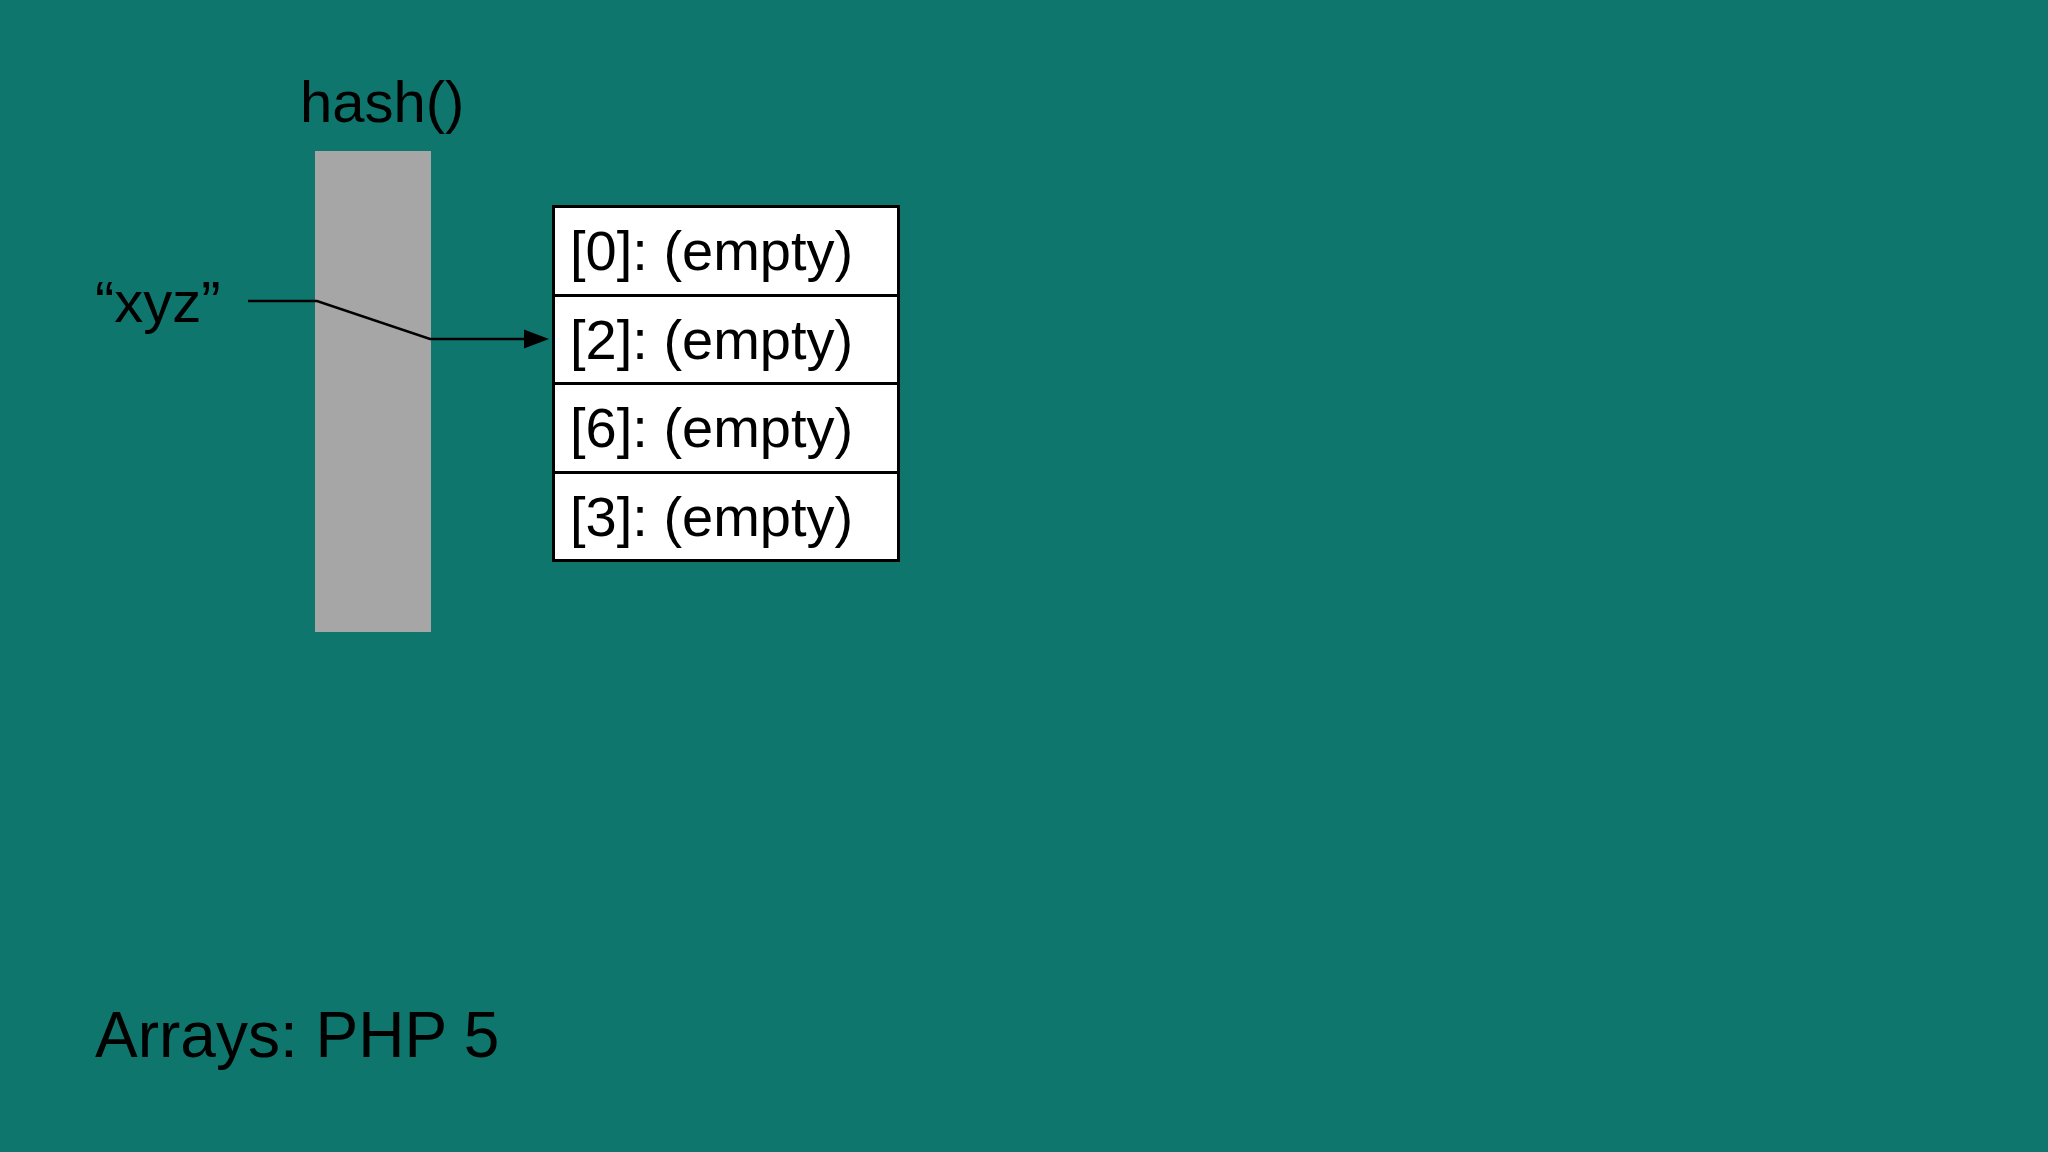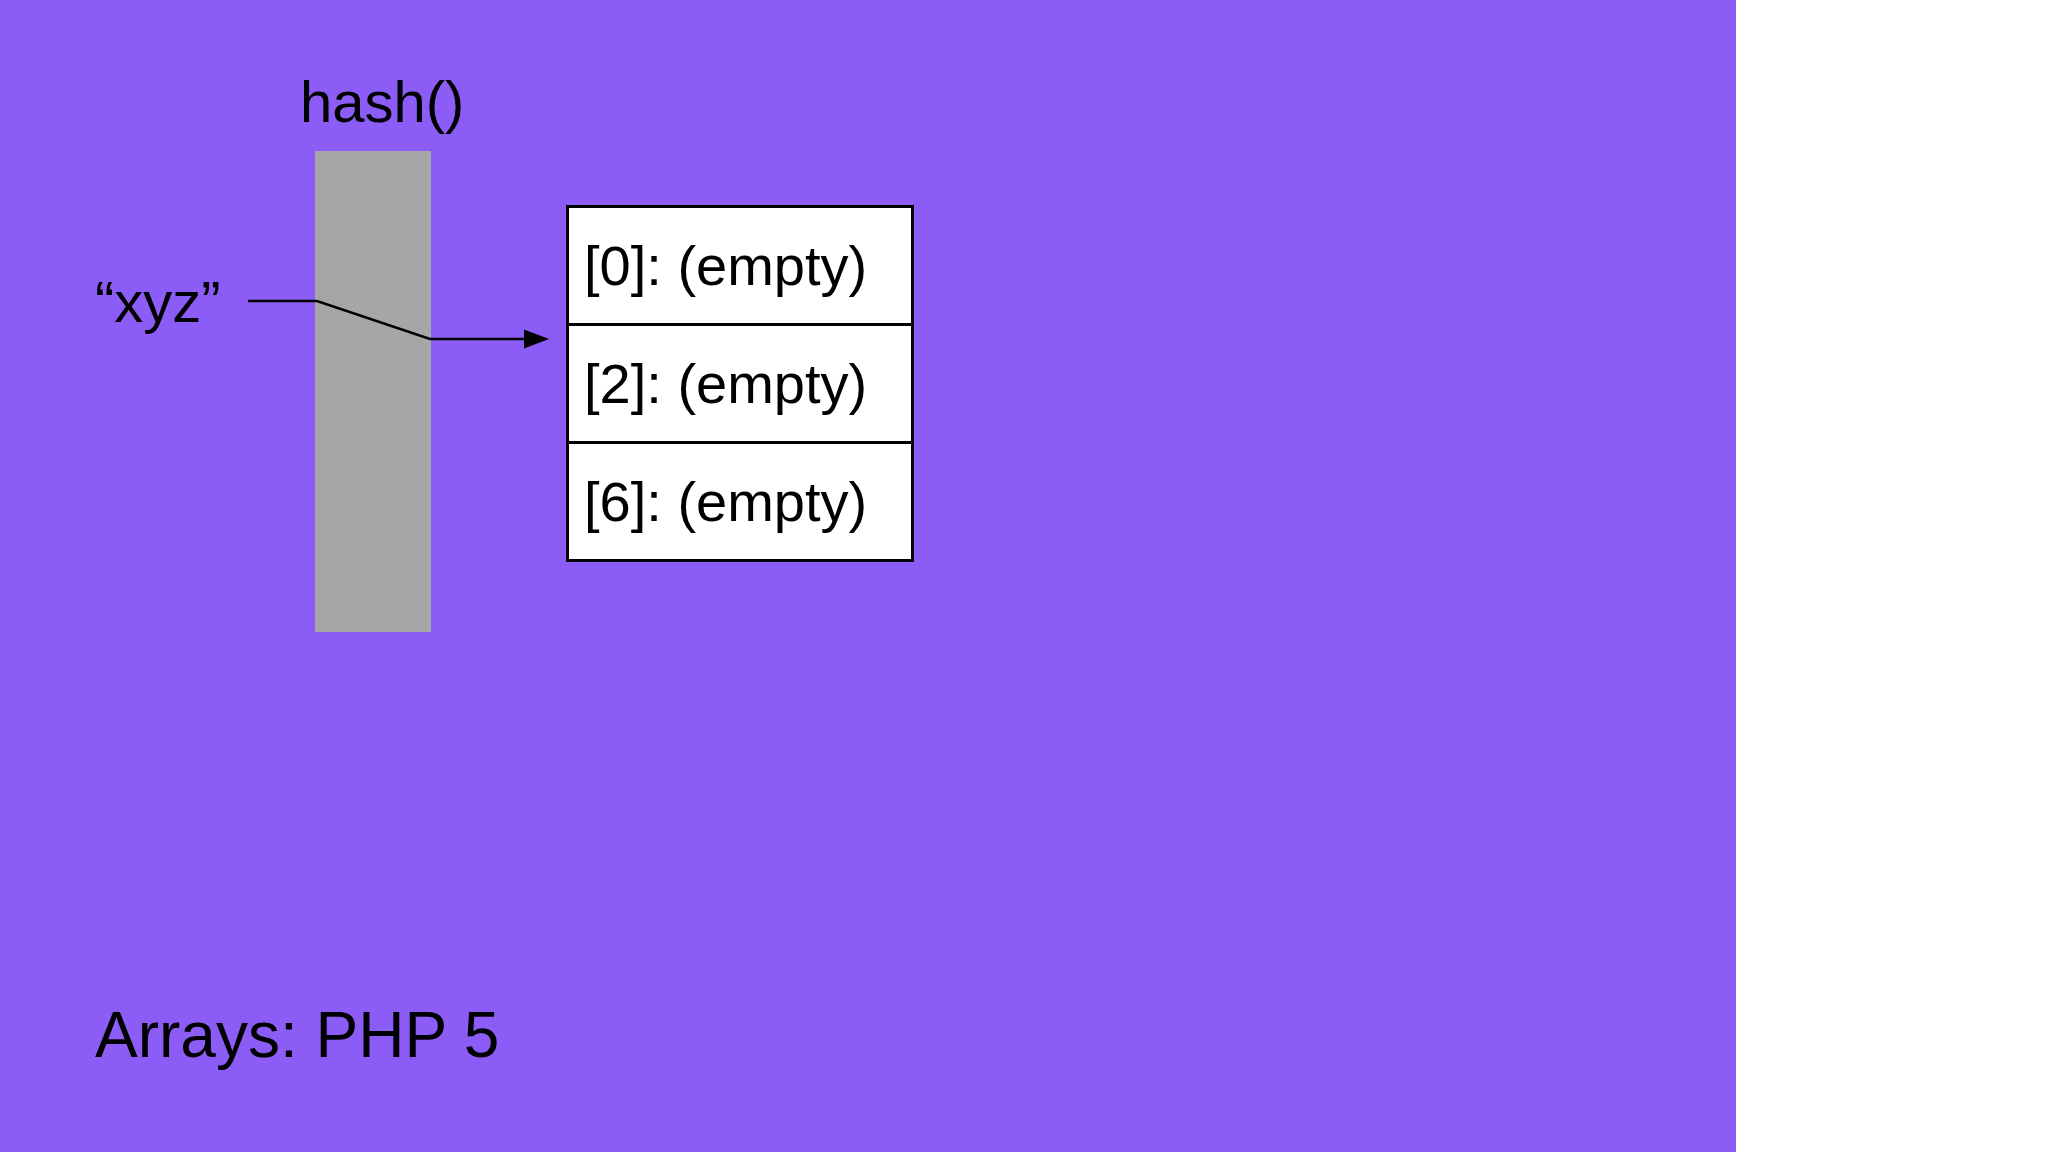--- a/index.html
+++ b/index.html
@@ -2,23 +2,23 @@
 <html><head>
 <meta charset="utf-8">
 <style>
   html, body {
     margin: 0;
     padding: 0;
     background: #ffffff;
   }
   .canvas {
     position: relative;
-    width: 1736px;
+    width: 2048px;
     height: 1152px;
-    background: #8b5cf6;
+    background: #0f766e;
     overflow: hidden;
     font-family: "Liberation Sans", "DejaVu Sans", sans-serif;
     color: #000000;
   }
   .hash-label {
     position: absolute;
     left: 300px;
     top: 70px;
     font-size: 58px;
     line-height: 1.1;
@@ -49,21 +49,20 @@
     position: absolute;
     left: 552px;
     top: 205px;
     width: 348px;
     height: 357px;
     border: 3px solid #000000;
     box-sizing: border-box;
     display: flex;
     flex-direction: column;
     background: #ffffff;
-    margin-left: 14px;
   }
   .bucket-row {
     flex: 1 1 0;
     display: flex;
     align-items: center;
     padding-left: 15px;
     font-size: 56px;
     white-space: nowrap;
     box-sizing: border-box;
   }
@@ -98,17 +97,20 @@
   <div class="bucket-table">
     <div class="bucket-row">
       <span>[0]: (empty)</span>
     </div>
     <div class="bucket-row">
       <span>[2]: (empty)</span>
     </div>
     <div class="bucket-row">
       <span>[6]: (empty)</span>
     </div>
+    <div class="bucket-row">
+      <span>[3]: (empty)</span>
+    </div>
   </div>
 
   <div class="slide-title">Arrays: PHP 5</div>
 
 </div>
 
 </body></html>

